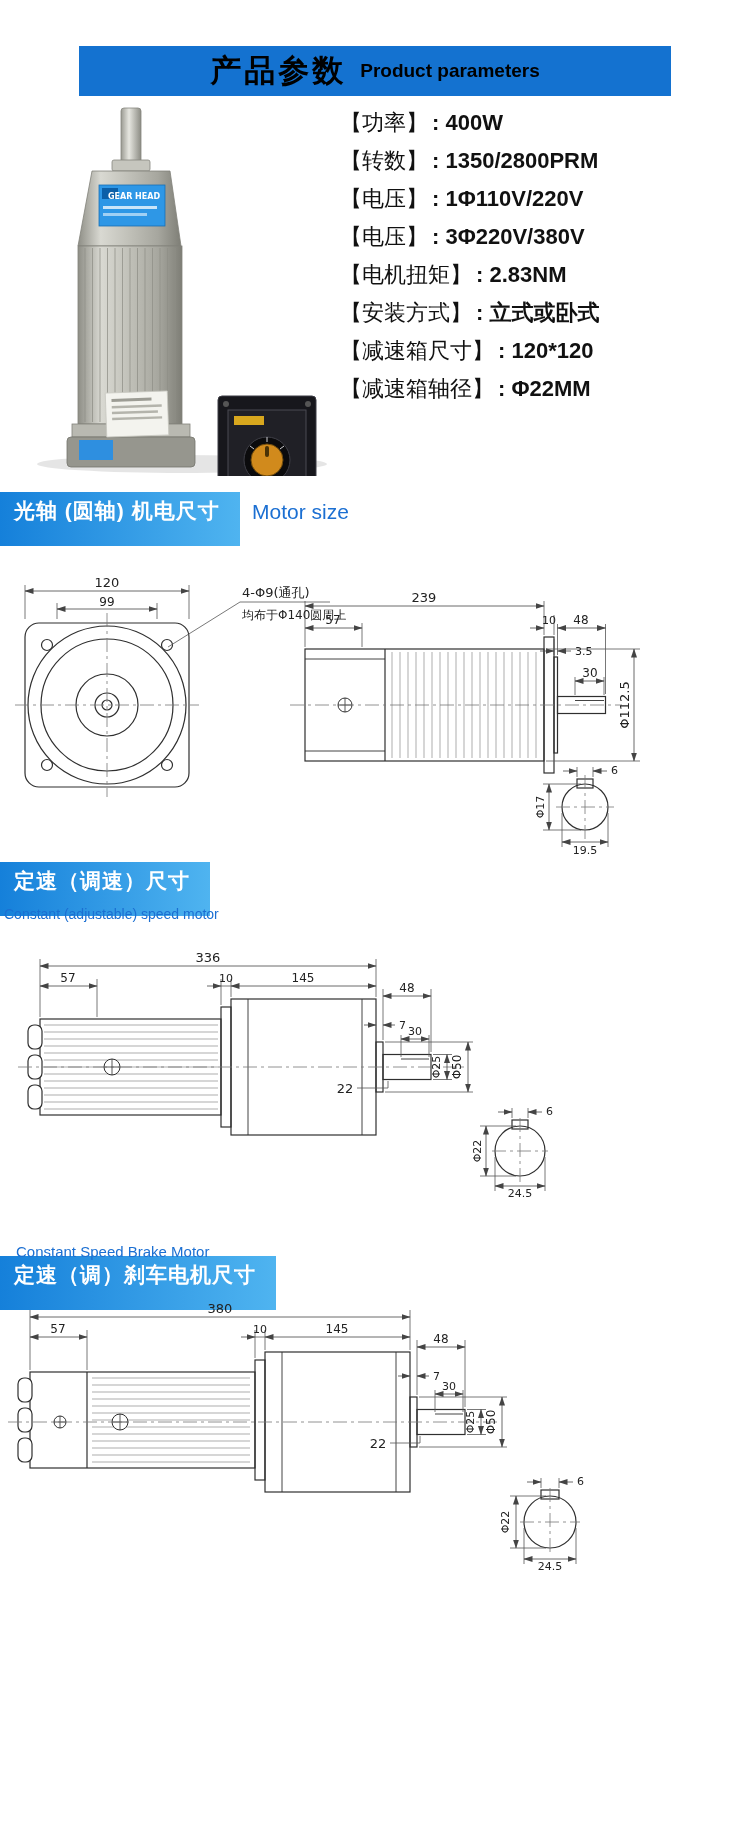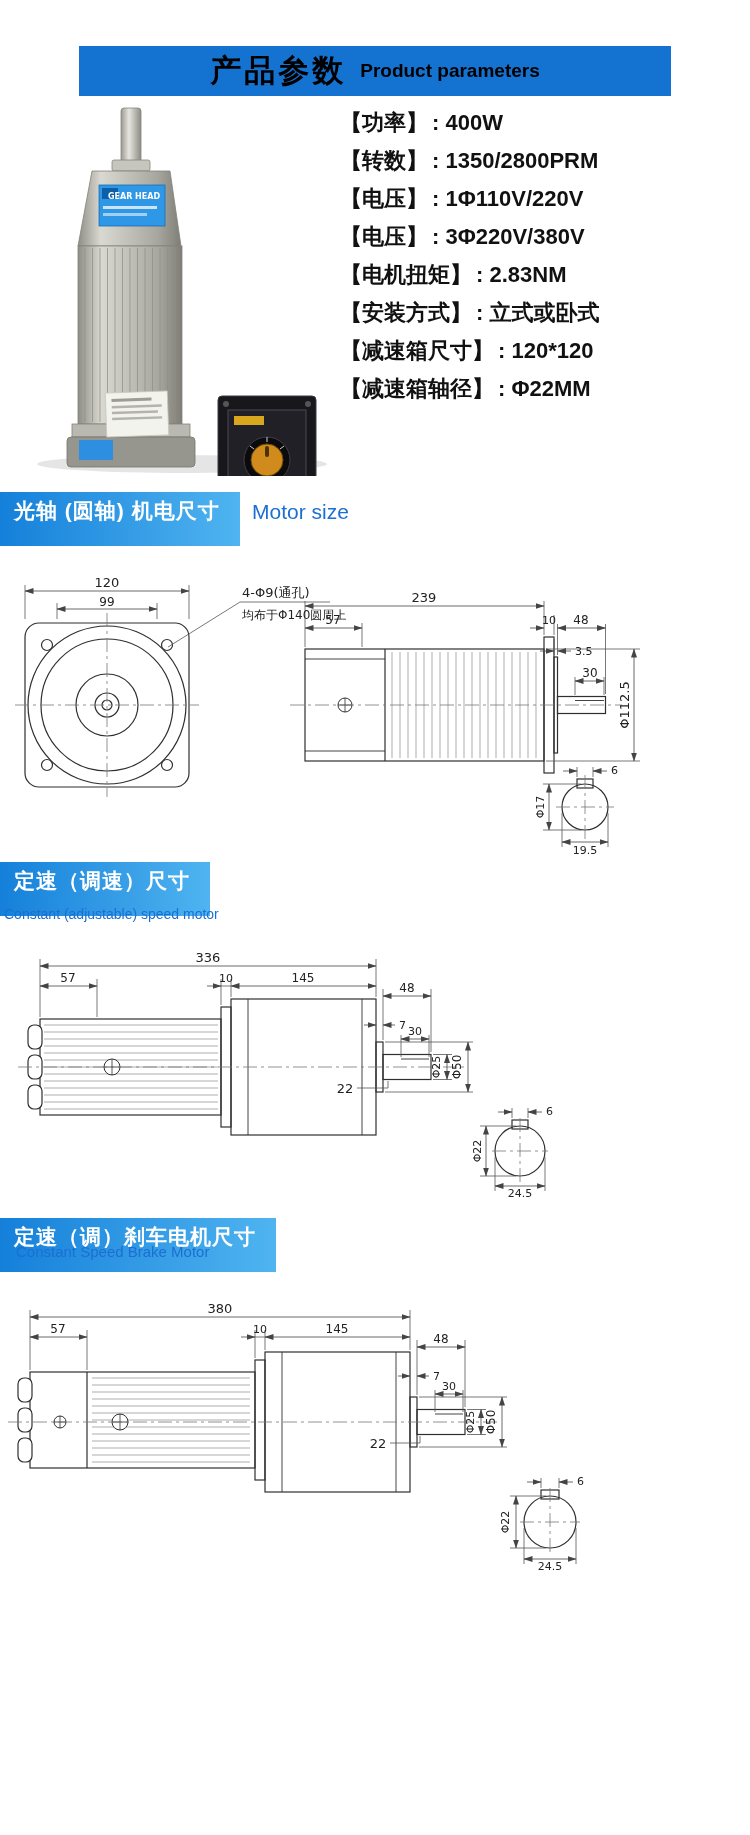--- a/index.html
+++ b/index.html
@@ -11,21 +11,21 @@
     position:absolute;left:79px;top:18px;width:592px;height:50px;
     background:var(--banner-blue,#1472d0);color:#000000;
     display:flex;align-items:center;justify-content:center;gap:14px;margin-top:28px;
   }
   .banner .zh{font-size:31px;font-weight:700;letter-spacing:3px}
   .banner .en{font-size:19px;font-weight:700}
   .photo{position:absolute;left:22px;top:98px;width:312px;height:378px}
   .params{position:absolute;left:340px;top:110px;margin:0;padding:0;list-style:none;
     display:flex;flex-direction:column;gap:13px}
   .param-row{font-size:22px;line-height:25px;white-space:nowrap}
-  .param-row .lbl{font-weight:700}
+  .param-row .lbl{font-weight:400}
   .param-row .val{font-weight:700;margin-left:4px}
   .sec-header{
     position:absolute;left:0;height:38px;display:inline-flex;align-items:center;
     padding:0 20px 16px 14px;color:#fff;font-size:21px;font-weight:700;letter-spacing:1px;
     background:linear-gradient(90deg,var(--section-grad-a,#1580da),var(--section-grad-b,#4fb4f0));
   }
   .sec-sub{position:absolute;color:var(--accent-blue,#1b6fd2);font-weight:400}
   .drawing{position:absolute;left:0}
   svg text{font-family:"DejaVu Sans","Liberation Sans",sans-serif}
 </style>
@@ -313,21 +313,21 @@
     <text x="415" y="100" text-anchor="middle" font-size="11">30</text>
     <text x="440" y="132" text-anchor="middle" font-size="11" transform="rotate(-90 440 132)">Φ25</text>
     <text x="461" y="132" text-anchor="middle" font-size="12" transform="rotate(-90 461 132)">Φ50</text>
     <text x="345" y="158" text-anchor="middle">22</text>
     <text x="481" y="216" text-anchor="middle" font-size="11" transform="rotate(-90 481 216)">Φ22</text>
     <text x="520" y="262" text-anchor="middle" font-size="11">24.5</text>
     <text x="546" y="180" font-size="11">6</text>
   </g>
 </svg>
 
-<div class="sec-header" style="top:1218px">
+<div class="sec-header" style="top:1256px">
   <span>定速（调）刹车电机尺寸</span>
 </div>
 <div class="sec-sub" style="left:16px;top:1243px;font-size:15px">Constant Speed Brake Motor</div>
 
 <svg class="drawing" style="top:1272px" width="750" height="300" viewBox="0 0 750 300">
   <defs>
     <marker id="ar3" viewBox="0 0 9 6" markerWidth="9" markerHeight="6" refX="8.5" refY="3" orient="auto-start-reverse" markerUnits="userSpaceOnUse">
       <path d="M0,0 L9,3 L0,6 Z" fill="#444"></path>
     </marker>
   </defs>

